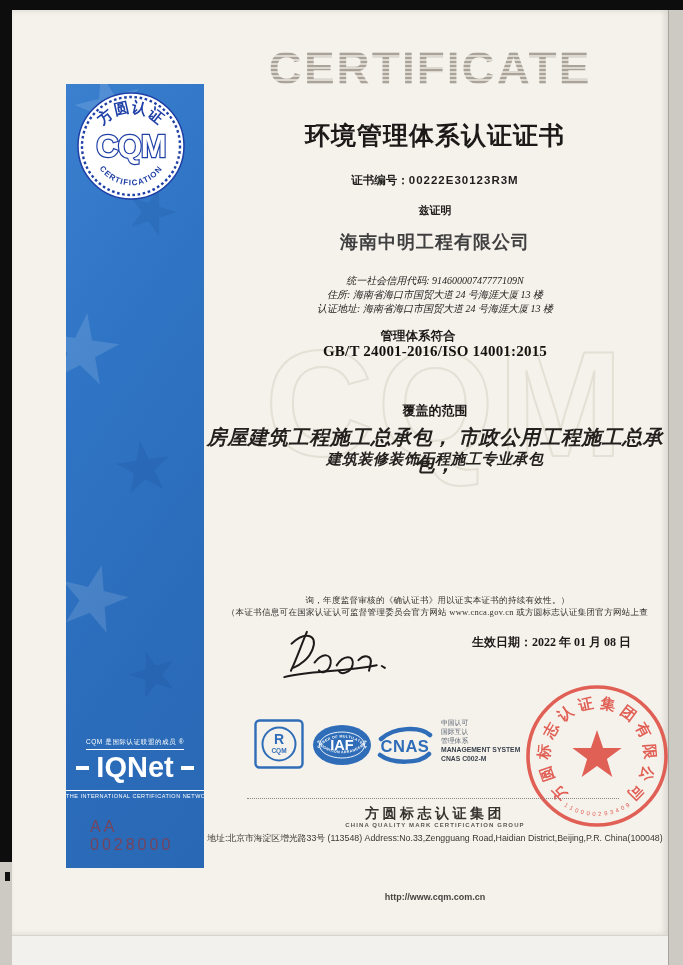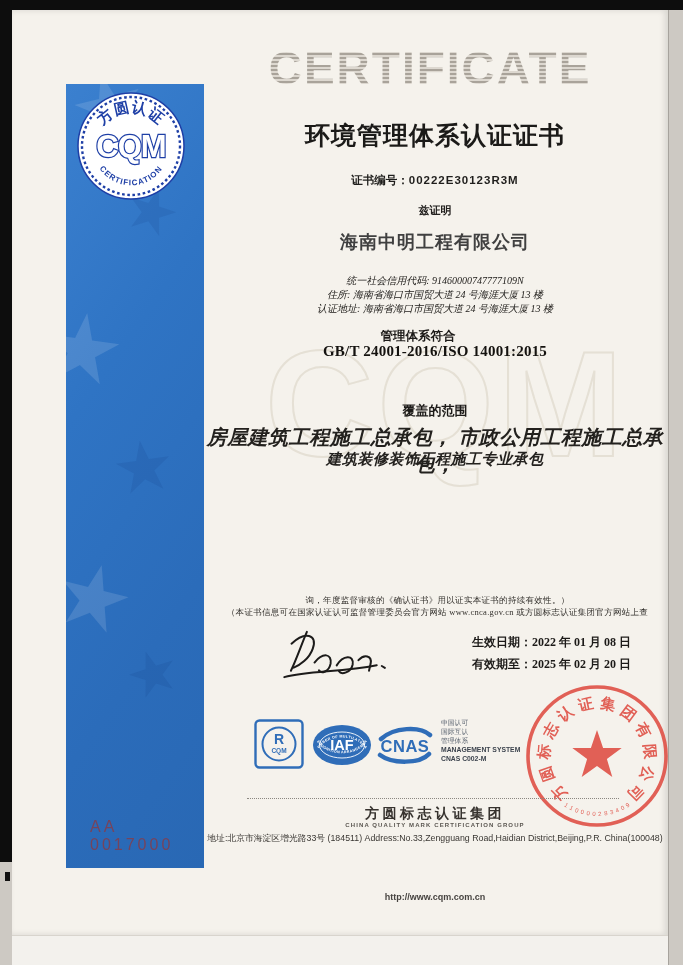--- a/index.html
+++ b/index.html
@@ -111,22 +111,31 @@
     <circle cx="56" cy="56" r="49" fill="none" stroke="#1e3fa6" stroke-width="2.4" stroke-dasharray="2.6 2.6"></circle>
     <defs>
       <path id="cqmTopArc" d="M 21,50 A 36,36 0 0 1 91,50"></path>
       <path id="cqmBotArc" d="M 19,66 A 38,38 0 0 0 93,66"></path>
     </defs>
     <text class="cqm-arc-top"><textPath href="#cqmTopArc" startOffset="50%" text-anchor="middle">方圆认证</textPath></text>
     <text class="cqm-big" x="56" y="67" text-anchor="middle">CQM</text>
     <text class="cqm-arc-bot"><textPath href="#cqmBotArc" startOffset="50%" text-anchor="middle">CERTIFICATION</textPath></text>
   </svg>
 
-
-  <div class="abs serial">AA 0017000</div>
+  <div class="abs iqnet">
+    <div><span class="iqnet-top">CQM 是国际认证联盟的成员 ®</span></div>
+    <div class="iqnet-name-row">
+      <span class="iqnet-dash"></span>
+      <span class="iqnet-name">IQNet</span>
+      <span class="iqnet-dash"></span>
+    </div>
+    <div><span class="iqnet-bot">THE INTERNATIONAL CERTIFICATION NETWORK</span></div>
+  </div>
+
+  <div class="abs serial">AA 0028000</div>
 </div>
 
 <div class="abs title center-col">环境管理体系认证证书</div>
 <div class="abs certno center-col">
   <span>证书编号：</span><span class="num">00222E30123R3M</span>
 </div>
 <div class="abs certify center-col">兹证明</div>
 <div class="abs company center-col">海南中明工程有限公司</div>
 <div class="abs addr1 center-col kai">统一社会信用代码: 91460000747777109N</div>
 <div class="abs addr2 center-col kai">住所: 海南省海口市国贸大道 24 号海涯大厦 13 楼</div>
@@ -147,21 +156,20 @@
     <path d="M14,19 C28,7 41,11 35,25 C31,35 21,41 15,43"></path>
     <path d="M36,39 C45,29 54,31 52,41 C50,49 42,51 40,47"></path>
     <path d="M58,43 C65,33 76,33 74,43 C72,51 62,53 60,49"></path>
     <path d="M80,39 c6,-6 14,-4 12,4 l-2,7"></path>
     <path d="M5,52 C30,47 62,50 98,45"></path>
     <path d="M103,46 l3,2"></path>
   </g>
 </svg>
 <div class="abs dates">
   <div>生效日期：2022 年 01 月 08 日</div>
-  <div>有效期至：2025 年 02 月 20 日</div>
 </div>
 
 <svg class="abs rcqm" width="50" height="50" viewBox="0 0 50 50">
   <rect x="1.5" y="1.5" width="47" height="47" rx="4" fill="none" stroke="#2f6db8" stroke-width="2.4"></rect>
   <circle cx="25" cy="25" r="16.5" fill="none" stroke="#2f6db8" stroke-width="2"></circle>
   <text x="25" y="24.5" text-anchor="middle" font-size="14" font-weight="bold" fill="#2f6db8">R</text>
   <text x="25" y="34" text-anchor="middle" font-size="6.5" font-weight="bold" fill="#2f6db8">CQM</text>
 </svg>
 
 <svg class="abs iaf" width="60" height="42" viewBox="0 0 60 42">
@@ -219,14 +227,14 @@
       <text x="14.6" y="56.1" transform="rotate(-14.5 14.6 56.1)" class="seal-digit">3</text>
       <text x="20.2" y="54.4" transform="rotate(-20.4 20.2 54.4)" class="seal-digit">4</text>
       <text x="25.6" y="52.0" transform="rotate(-26.2 25.6 52.0)" class="seal-digit">0</text>
       <text x="30.7" y="49.2" transform="rotate(-32.0 30.7 49.2)" class="seal-digit">9</text>
     </g>
 </svg>
 
 <div class="abs dotline"></div>
 <div class="abs org-cn center-col">方圆标志认证集团</div>
 <div class="abs org-en center-col">CHINA QUALITY MARK CERTIFICATION GROUP</div>
-<div class="abs f-addr center-col">地址:北京市海淀区增光路33号 (184511)   Address:No.33,Zengguang Road,Haidian District,Beijing,P.R. China(100048)</div>
+<div class="abs f-addr center-col">地址:北京市海淀区增光路33号 (113548)   Address:No.33,Zengguang Road,Haidian District,Beijing,P.R. China(100048)</div>
 <div class="abs f-url center-col">http://www.cqm.com.cn</div>
 
 </body></html>

